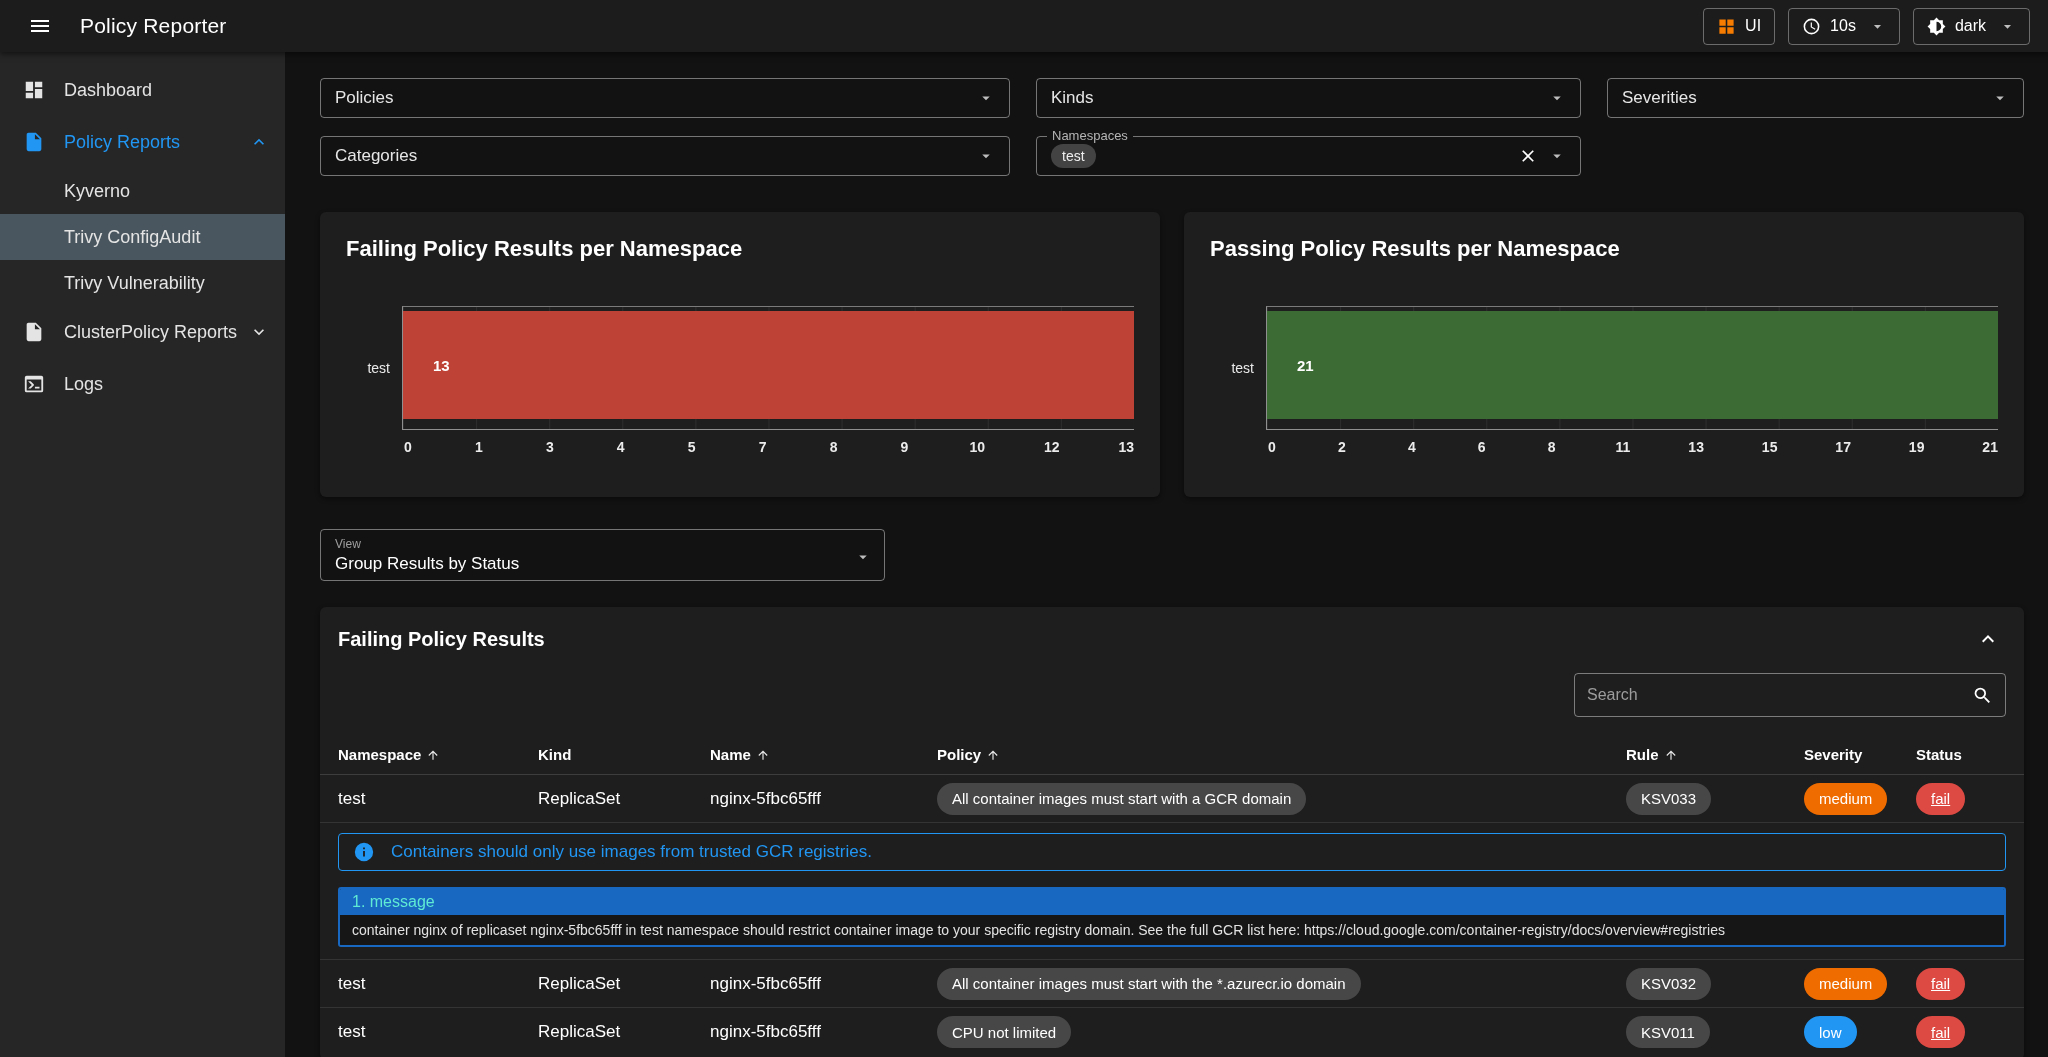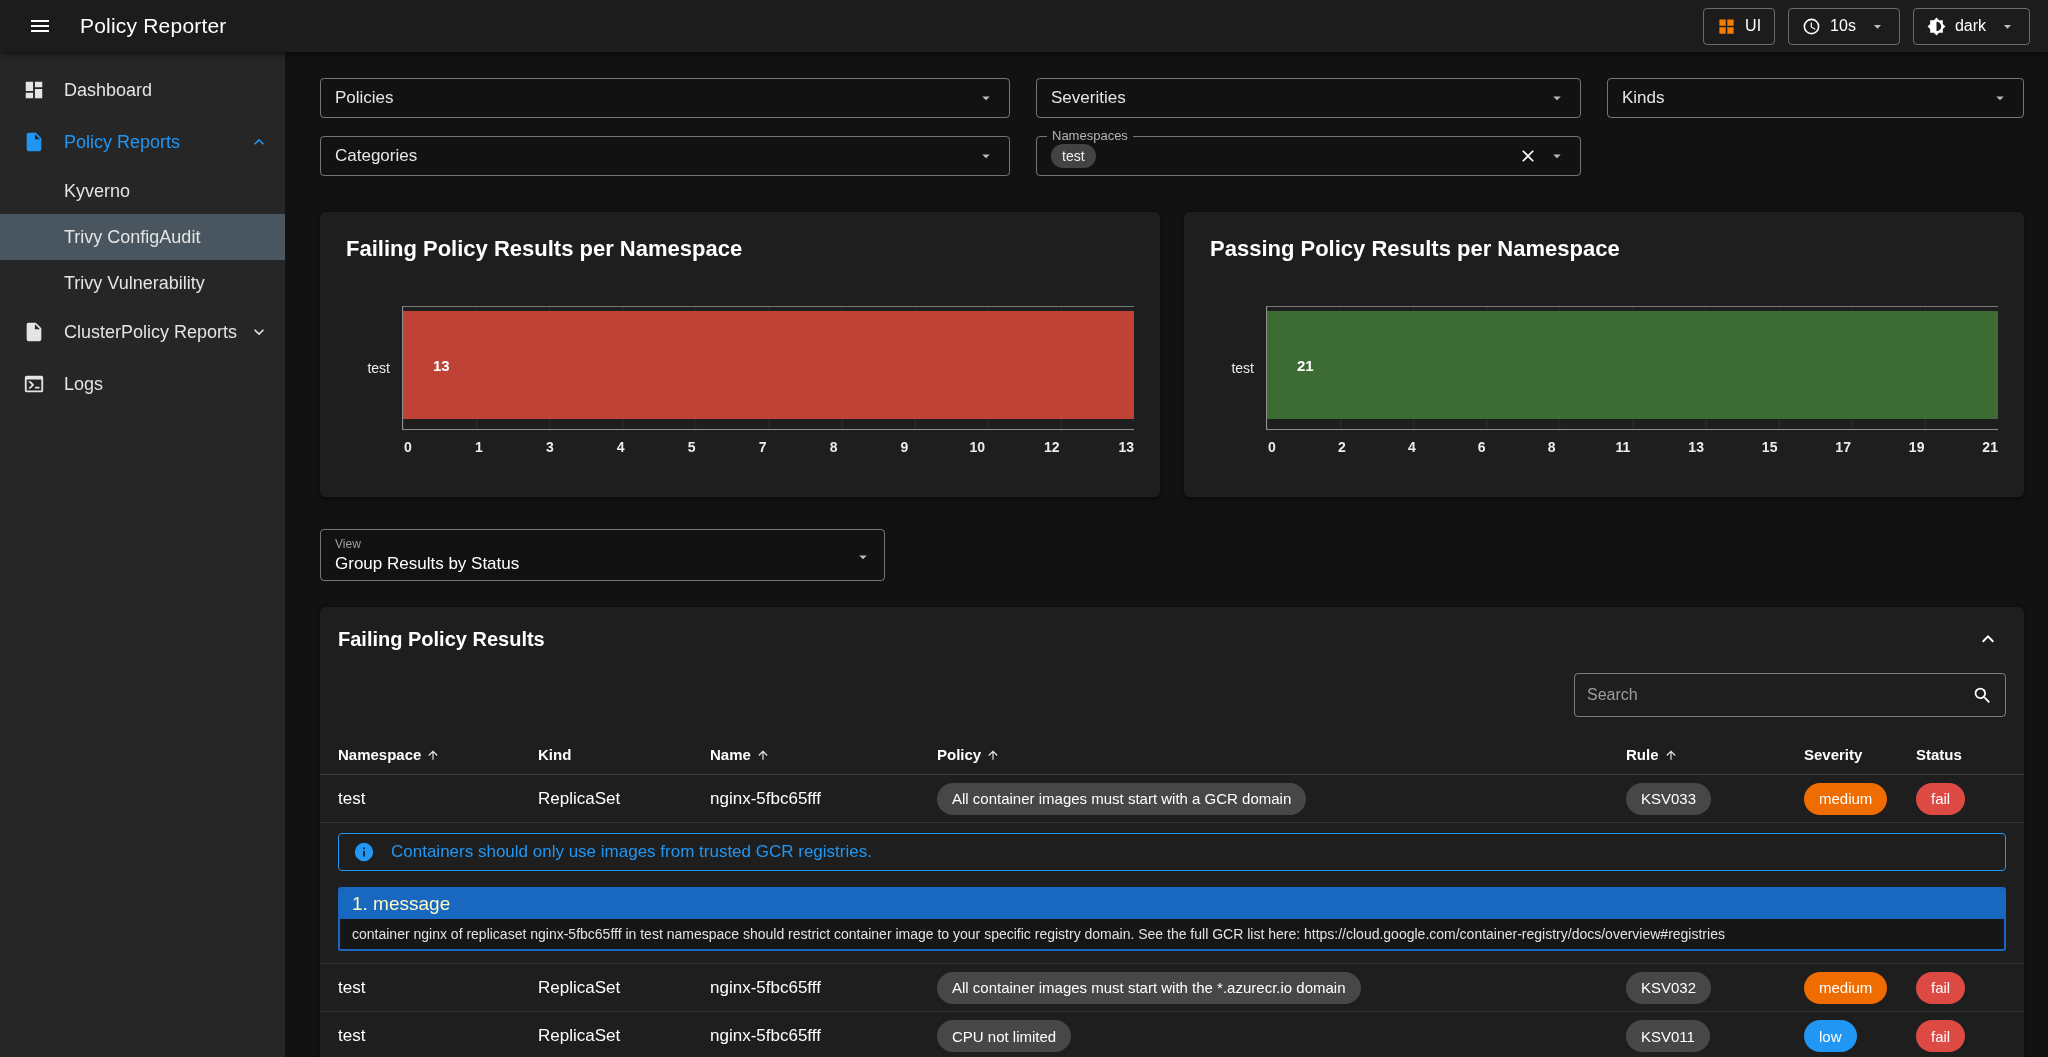--- a/index.html
+++ b/index.html
@@ -128,32 +128,32 @@
   .trow { height: 48px; font-size: 17px; border-bottom: 1px solid rgba(255,255,255,.10); cursor: pointer; }
   .trow:last-child { border-bottom: none; }
 
   .chip {
     display: inline-flex; align-items: center; height: 32px; padding: 0 15px;
     border-radius: 16px; background: #474747; font-size: 15px; color: #fff; white-space: nowrap;
     max-width: 100%;
   }
   .chip.sev-medium { background: #ef6c00; text-align: right; }
   .chip.sev-low { background: #2196f3; }
-  .chip.status-fail { background: #dc4a43; }
+  .chip.status-fail { background: #dc4a43; text-decoration: underline; }
 
   
   .expanded { grid-column: 1 / -1; padding: 10px 18px 12px; border-bottom: 1px solid rgba(255,255,255,.10); }
   .alert {
     display: flex; align-items: center; gap: 16px; height: 38px;
     border: 1.5px solid #2196f3; border-radius: 4px; padding: 0 14px;
     color: #2196f3; font-size: 17px;
   }
   .msg-block { margin-top: 16px; border-radius: 3px; overflow: hidden;
     border: 2px solid #1867c0; }
-  .msg-head { background: #1867c0; color: #fef9c3; font-size: 19px; padding: 4px 12px; }
+  .msg-head { background: #1867c0; color: #5eead4; font-size: 16px; padding: 4px 12px; }
   .msg-body { background: #161616; color: #e2e2e2; font-size: 14px; padding: 7px 12px; }
 </style>
 </head>
 <body>
 
 <header class="appbar">
   <button class="icon-btn">
     <span>
       <svg width="24" height="24" viewBox="0 0 24 24" fill="#fff">
           <path d="M3 6h18v2H3V6m0 5h18v2H3v-2m0 5h18v2H3v-2z"></path>
@@ -267,29 +267,29 @@
     <div class="filters">
       <div class="select">
         <span>Policies</span>
         <span class="caret">
           <svg width="18" height="18" viewBox="0 0 24 24">
               <path d="M7 10l5 5 5-5z"></path>
             </svg>
         </span>
       </div>
       <div class="select">
+        <span>Kinds</span>
+        <span class="caret">
+          <svg width="18" height="18" viewBox="0 0 24 24">
+              <path d="M7 10l5 5 5-5z"></path>
+            </svg>
+        </span>
+      </div>
+      <div class="select">
         <span>Severities</span>
-        <span class="caret">
-          <svg width="18" height="18" viewBox="0 0 24 24">
-              <path d="M7 10l5 5 5-5z"></path>
-            </svg>
-        </span>
-      </div>
-      <div class="select">
-        <span>Kinds</span>
         <span class="caret">
           <svg width="18" height="18" viewBox="0 0 24 24">
               <path d="M7 10l5 5 5-5z"></path>
             </svg>
         </span>
       </div>
 
       <div class="select">
         <span>Categories</span>
         <span class="caret">

